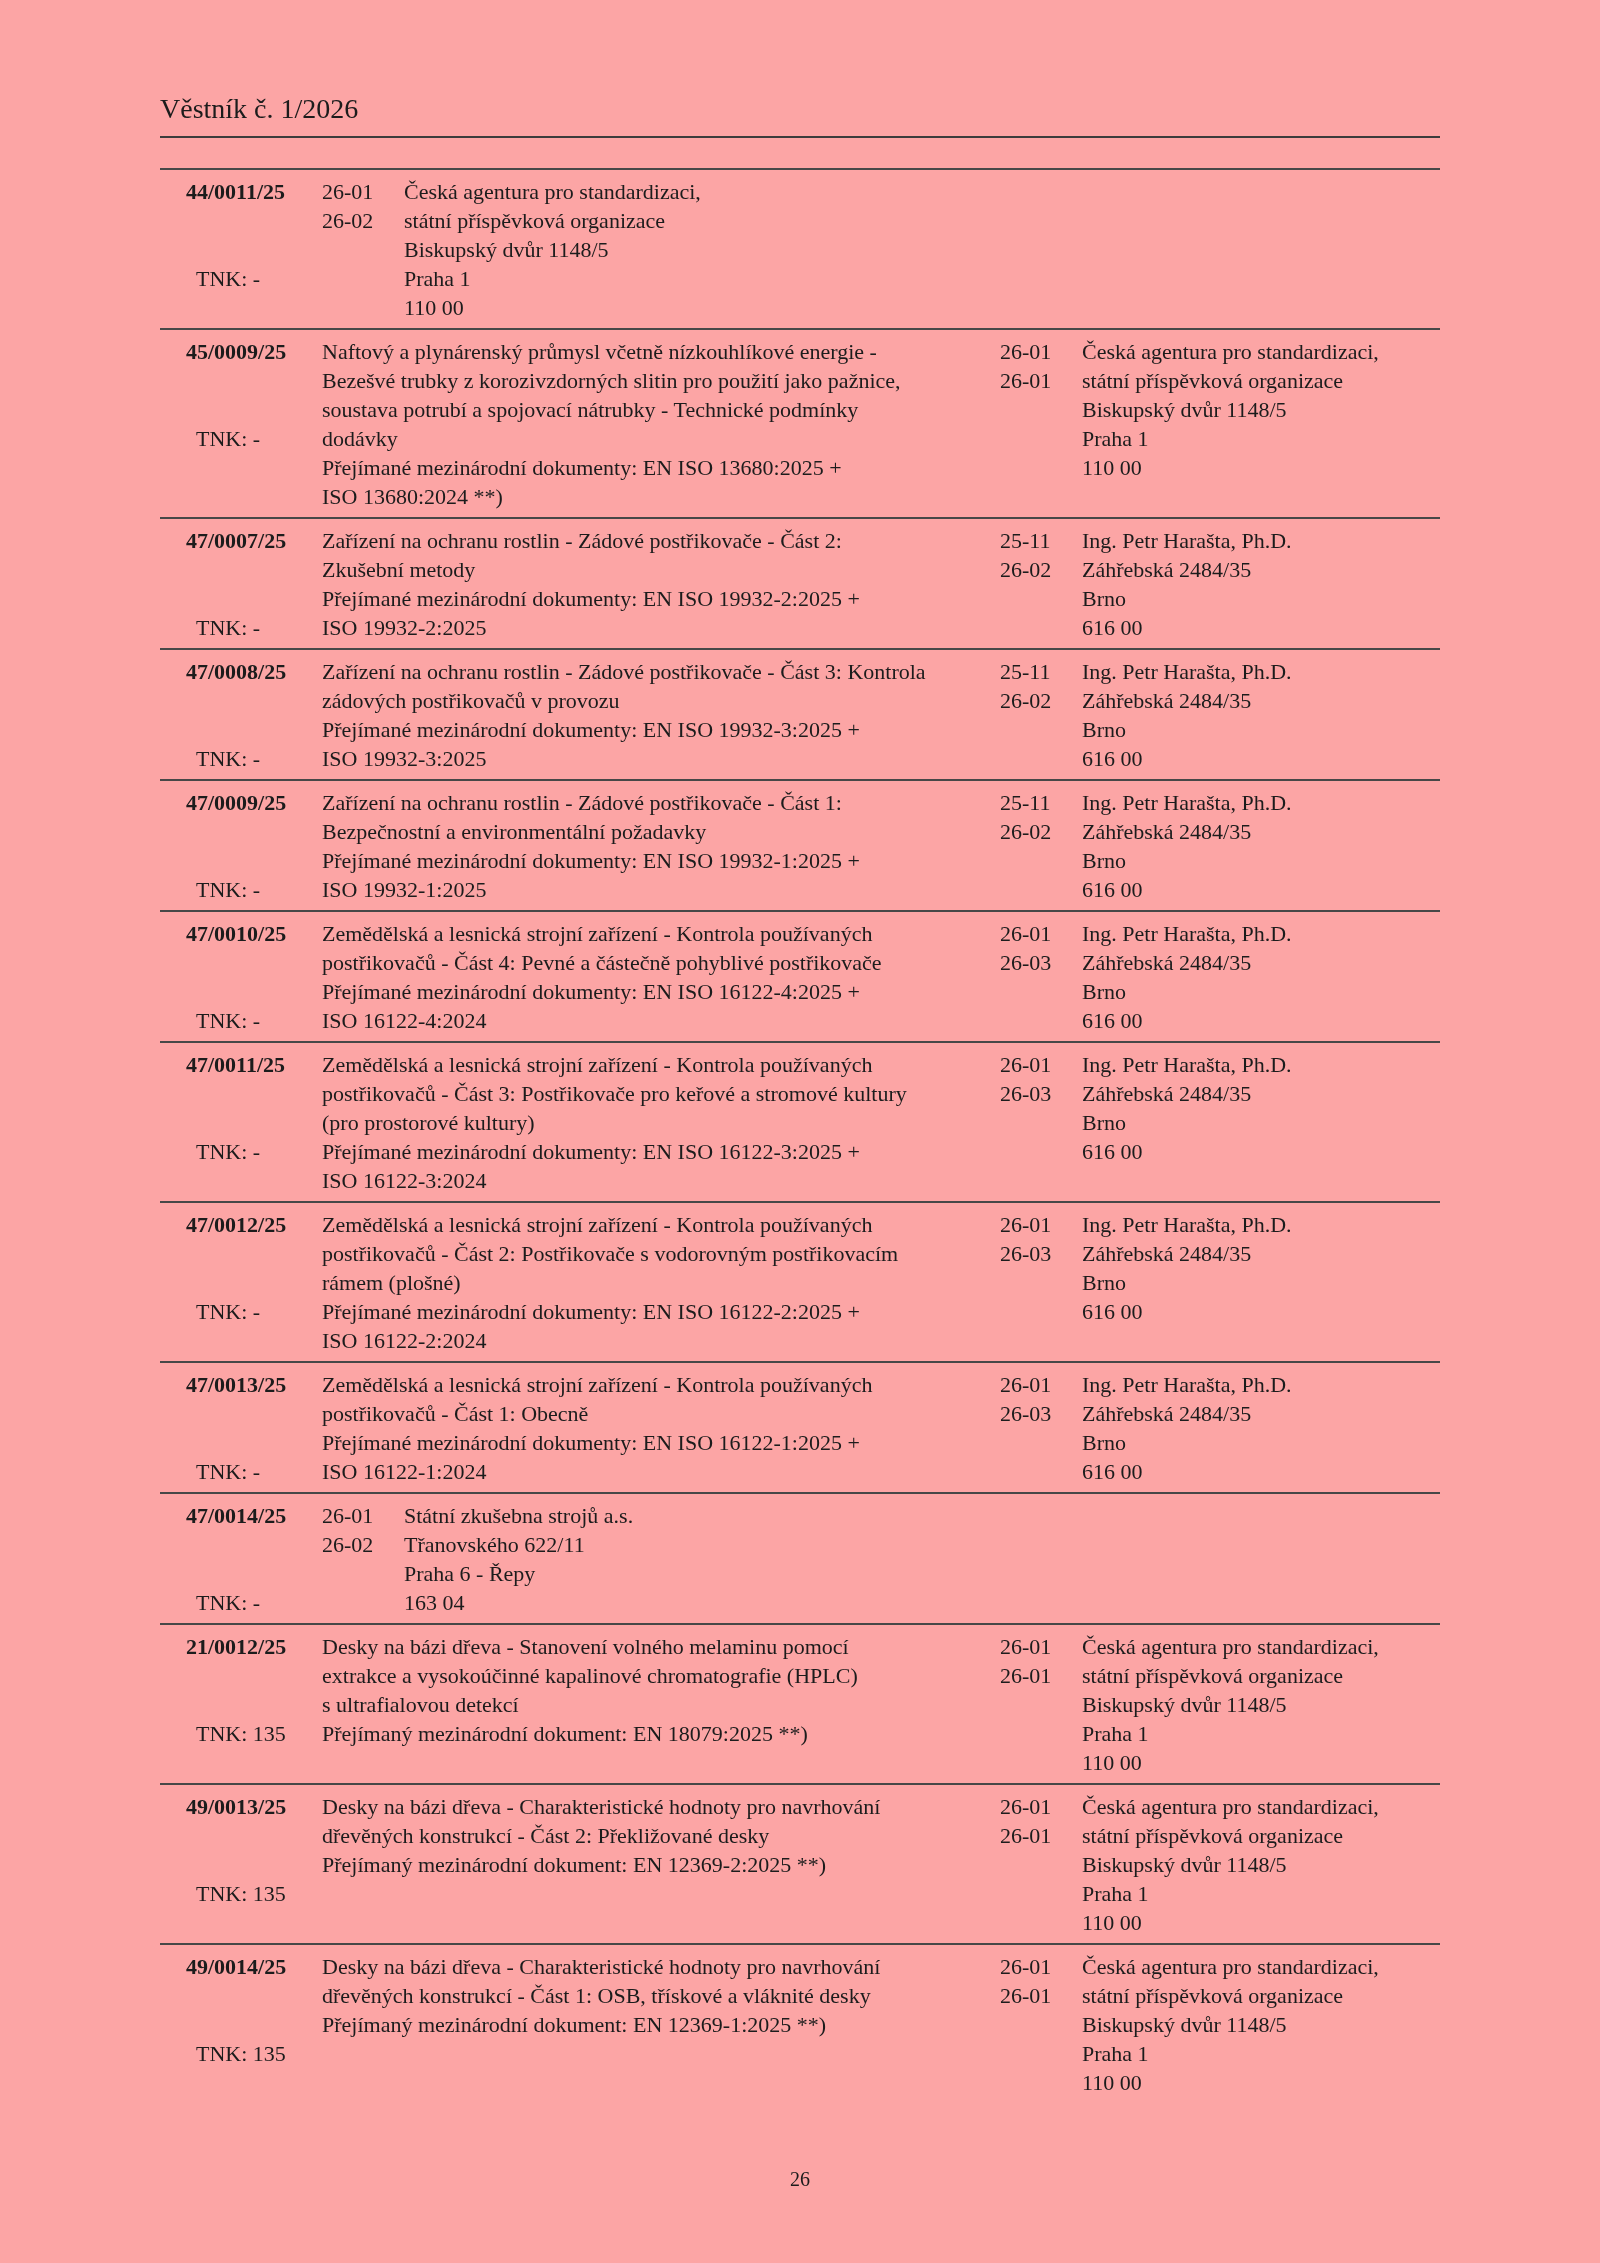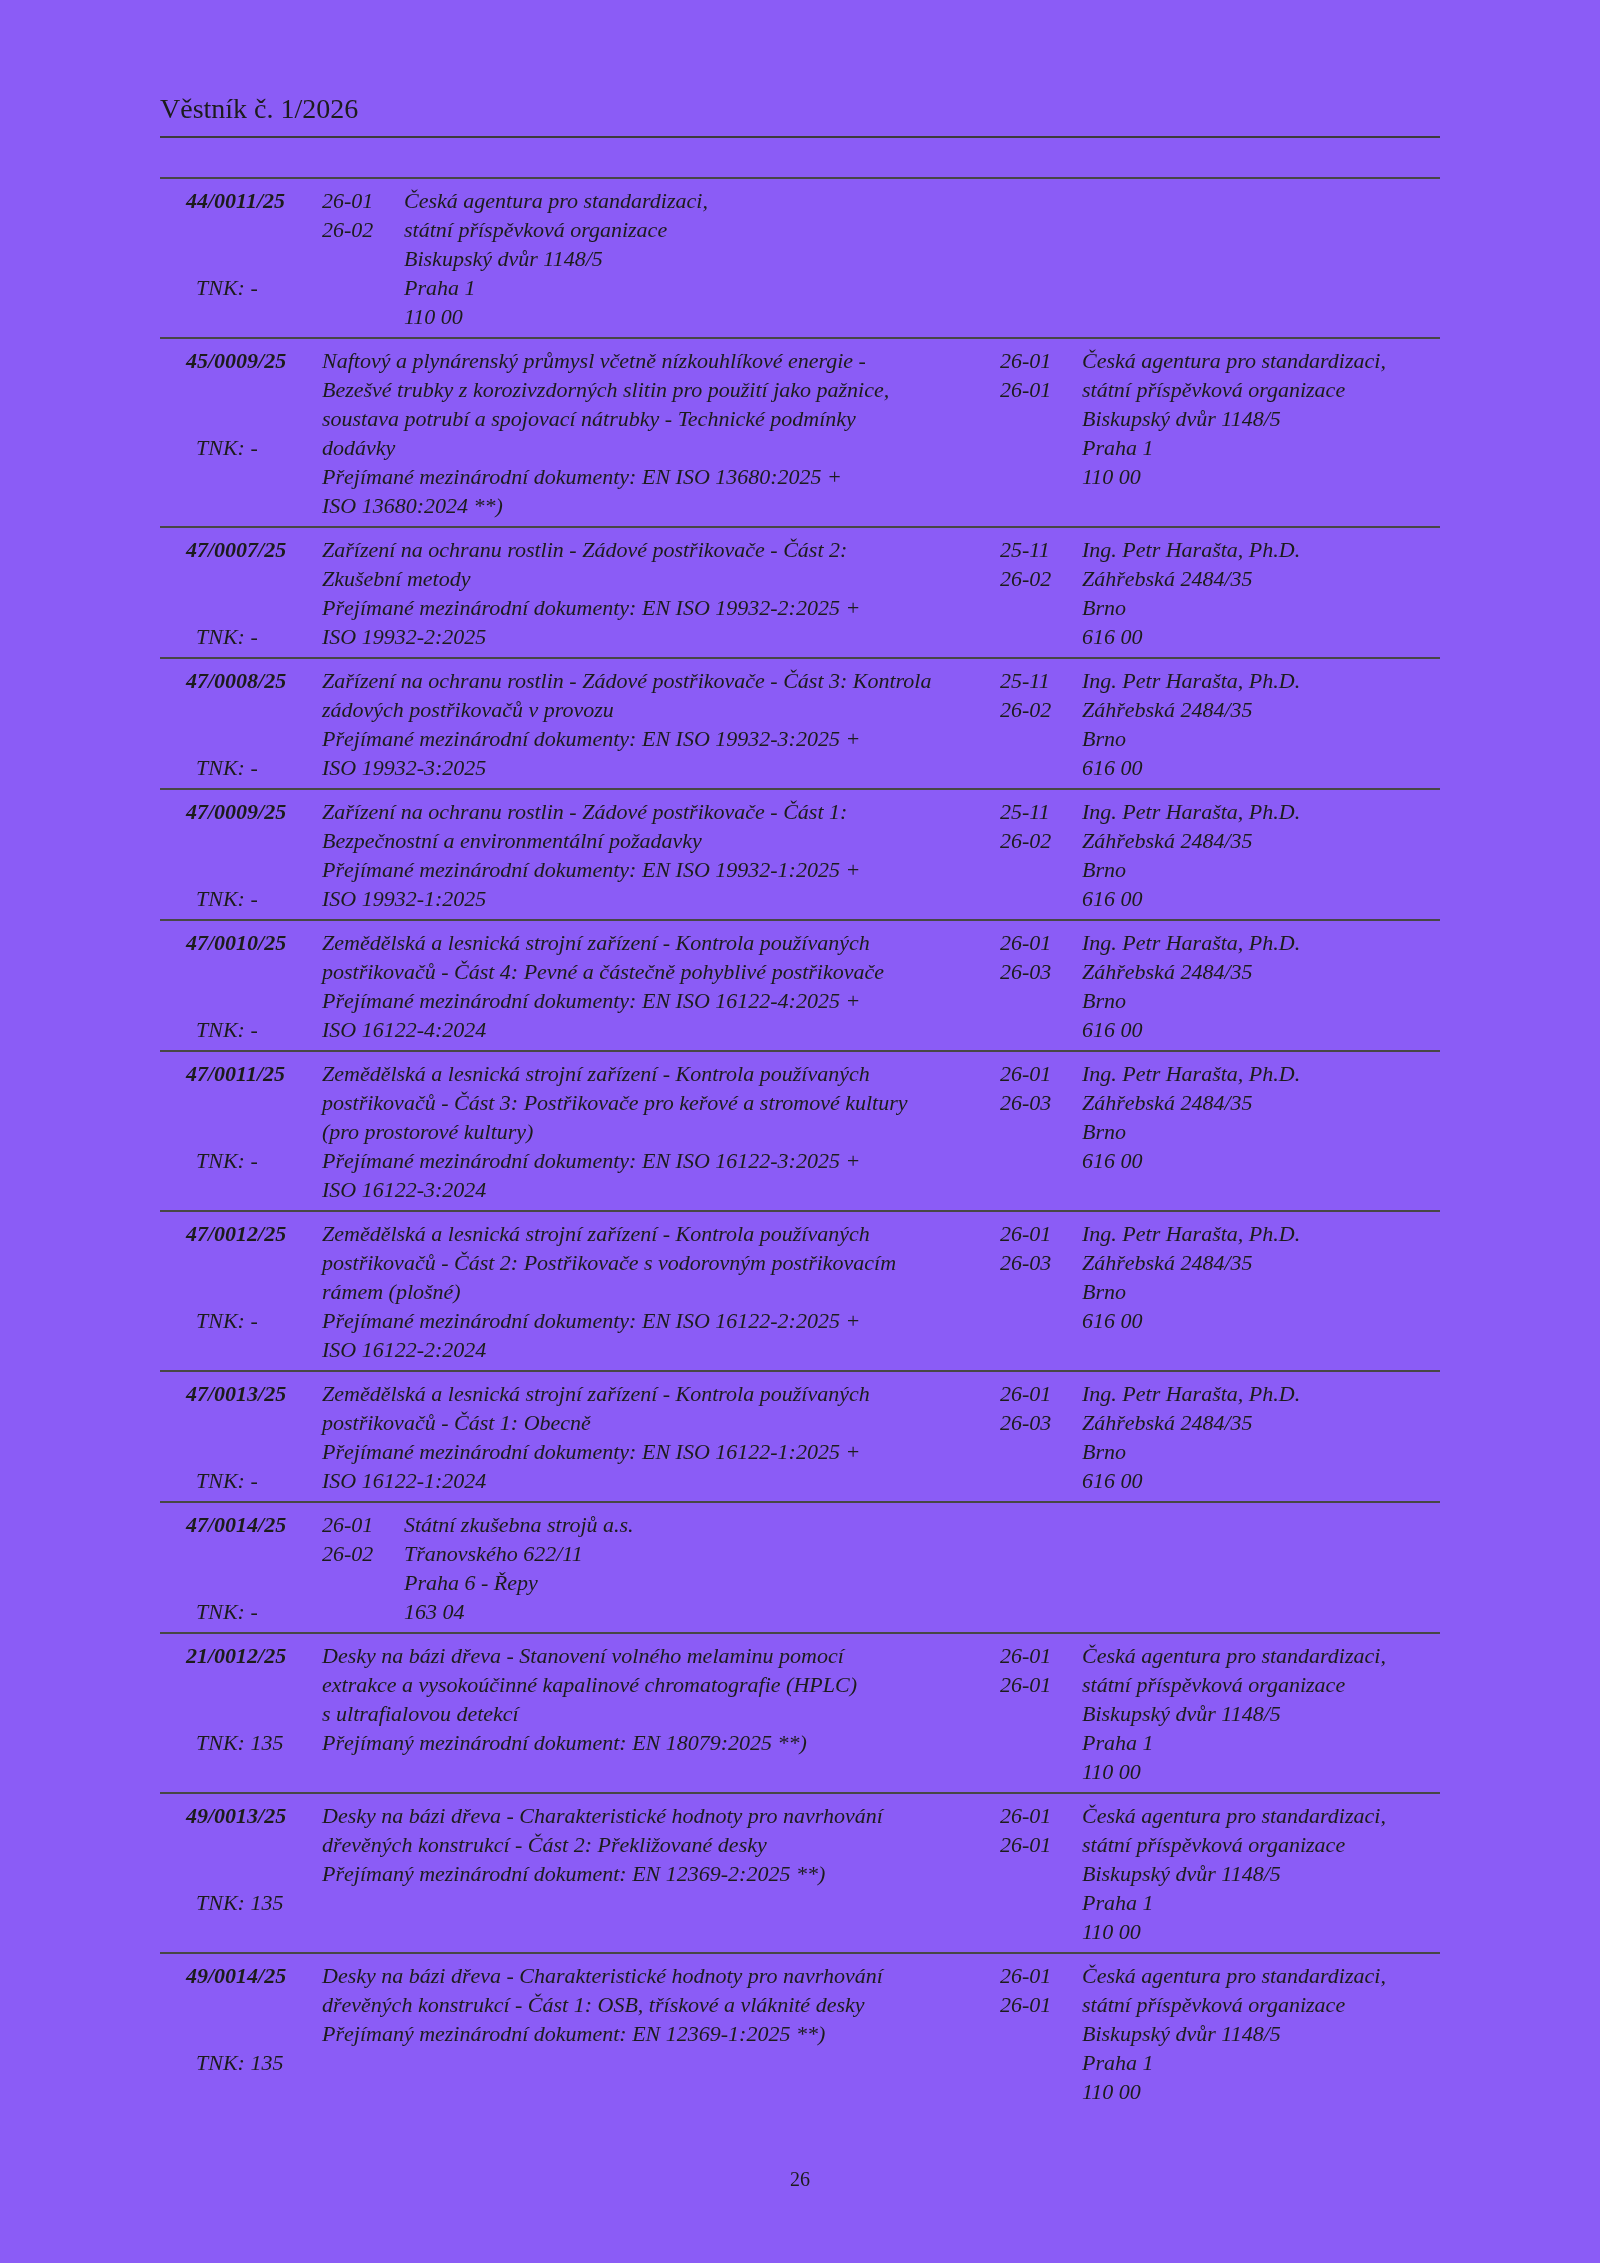--- a/index.html
+++ b/index.html
@@ -1,37 +1,36 @@
 <!DOCTYPE html>
 <html><head>
 <meta charset="utf-8">
 <style>
   html, body { margin: 0; padding: 0; background: #ffffff; }
   .page {
     position: relative;
     width: 1600px;
     height: 2263px;
-    background: #8b5cf6;
+    background: #fca5a5;
     font-family: "Liberation Serif", serif;
     color: #1c1c1c;
     overflow: hidden;
   }
   .content { padding: 0 160px; }
   .header-block {
     padding-top: 92px;
   }
   .header-title {
     font-size: 28px;
     line-height: 34px;
     border-bottom: 2px solid #3c3c3c;
     padding-bottom: 10px;
   }
   .entries-table {
-    margin-top: 39px;
-    font-style: italic;
+    margin-top: 30px;
   }
   .entry-row {
     display: flex;
     border-top: 2px solid #474747;
     padding: 7px 0 6px 0;
     font-size: 22px;
     line-height: 29px;
     min-height: 116px;
     box-sizing: content-box;
   }

